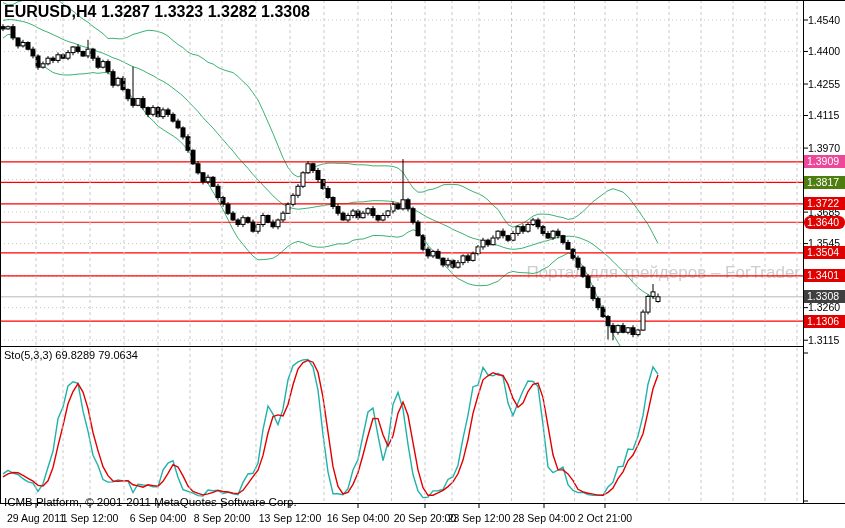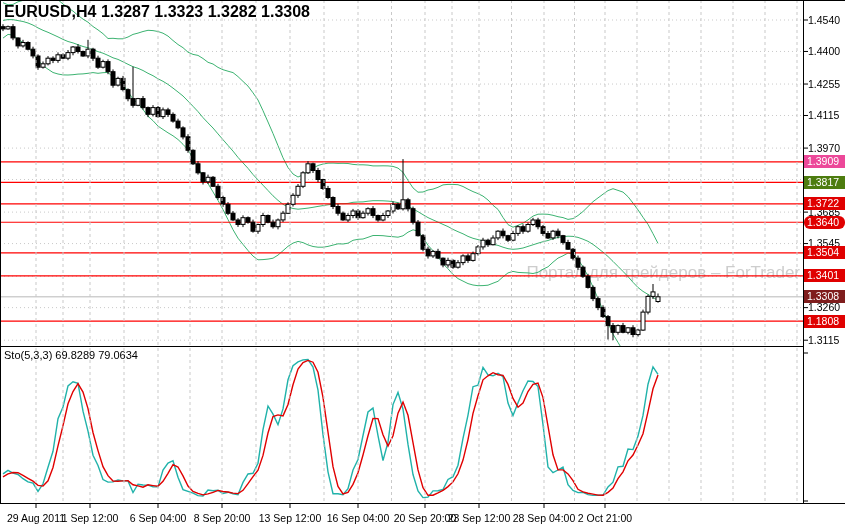--- a/index.html
+++ b/index.html
@@ -372,40 +372,41 @@
       <line x1="222" y1="503" x2="222" y2="508" stroke="#000000"></line>
       <line x1="290" y1="503" x2="290" y2="508" stroke="#000000"></line>
       <line x1="358" y1="503" x2="358" y2="508" stroke="#000000"></line>
       <line x1="425" y1="503" x2="425" y2="508" stroke="#000000"></line>
       <line x1="479" y1="503" x2="479" y2="508" stroke="#000000"></line>
       <line x1="544" y1="503" x2="544" y2="508" stroke="#000000"></line>
       <line x1="605" y1="503" x2="605" y2="508" stroke="#000000"></line>
     </svg>
   <div id="chart-title" class="txt">EURUSD,H4  1.3287 1.3323 1.3282 1.3308</div>
   <div id="sto-label" class="txt">Sto(5,3,3) 69.8289 79.0634</div>
+  <div id="copyright" class="txt">ICMB Platform, © 2001-2011 MetaQuotes Software Corp.</div>
   <div id="sto-max" class="sto-scale" style="top:347px">100</div>
   <div id="sto-min" class="sto-scale" style="top:495px">0</div>
   <div id="price-axis">
       <div class="price-label" style="top: 14px;">1.4540</div>
       <div class="price-label" style="top: 45px;">1.4400</div>
       <div class="price-label" style="top: 78px;">1.4255</div>
       <div class="price-label" style="top: 109px;">1.4115</div>
       <div class="price-label" style="top: 142px;">1.3970</div>
       <div class="price-label" style="top: 206px;">1.3685</div>
       <div class="price-label" style="top: 237px;">1.3545</div>
       <div class="price-label" style="top: 301px;">1.3260</div>
       <div class="price-label" style="top: 334px;">1.3115</div>
       <div class="price-badge" style="top: 155px; background: #ec4899;">1.3909</div>
       <div class="price-badge" style="top: 176px; background: #4d7c0f;">1.3817</div>
       <div class="price-badge" style="top: 197px; background: rgb(224, 0, 0);">1.3722</div>
       <div class="price-badge" style="top: 216px; background: rgb(224, 0, 0); border-radius: 6px;">1.3640</div>
       <div class="price-badge" style="top: 246px; background: rgb(224, 0, 0);">1.3504</div>
       <div class="price-badge" style="top: 269px; background: rgb(224, 0, 0);">1.3401</div>
-      <div class="price-badge" style="top: 315px; background: rgb(224, 0, 0);">1.1808</div>
-      <div class="price-badge" style="top: 290px; background: #7f1d1d;">1.3308</div>
+      <div class="price-badge" style="top: 315px; background: rgb(224, 0, 0);">1.1306</div>
+      <div class="price-badge" style="top: 290px; background: #404040;">1.3308</div>
     </div>
   <div id="time-axis">
       <div class="time-label" style="left: 36px;">29 Aug 2011</div>
       <div class="time-label" style="left: 90px;">1 Sep 12:00</div>
       <div class="time-label" style="left: 158px;">6 Sep 04:00</div>
       <div class="time-label" style="left: 222px;">8 Sep 20:00</div>
       <div class="time-label" style="left: 290px;">13 Sep 12:00</div>
       <div class="time-label" style="left: 358px;">16 Sep 04:00</div>
       <div class="time-label" style="left: 425px;">20 Sep 20:00</div>
       <div class="time-label" style="left: 479px;">23 Sep 12:00</div>

